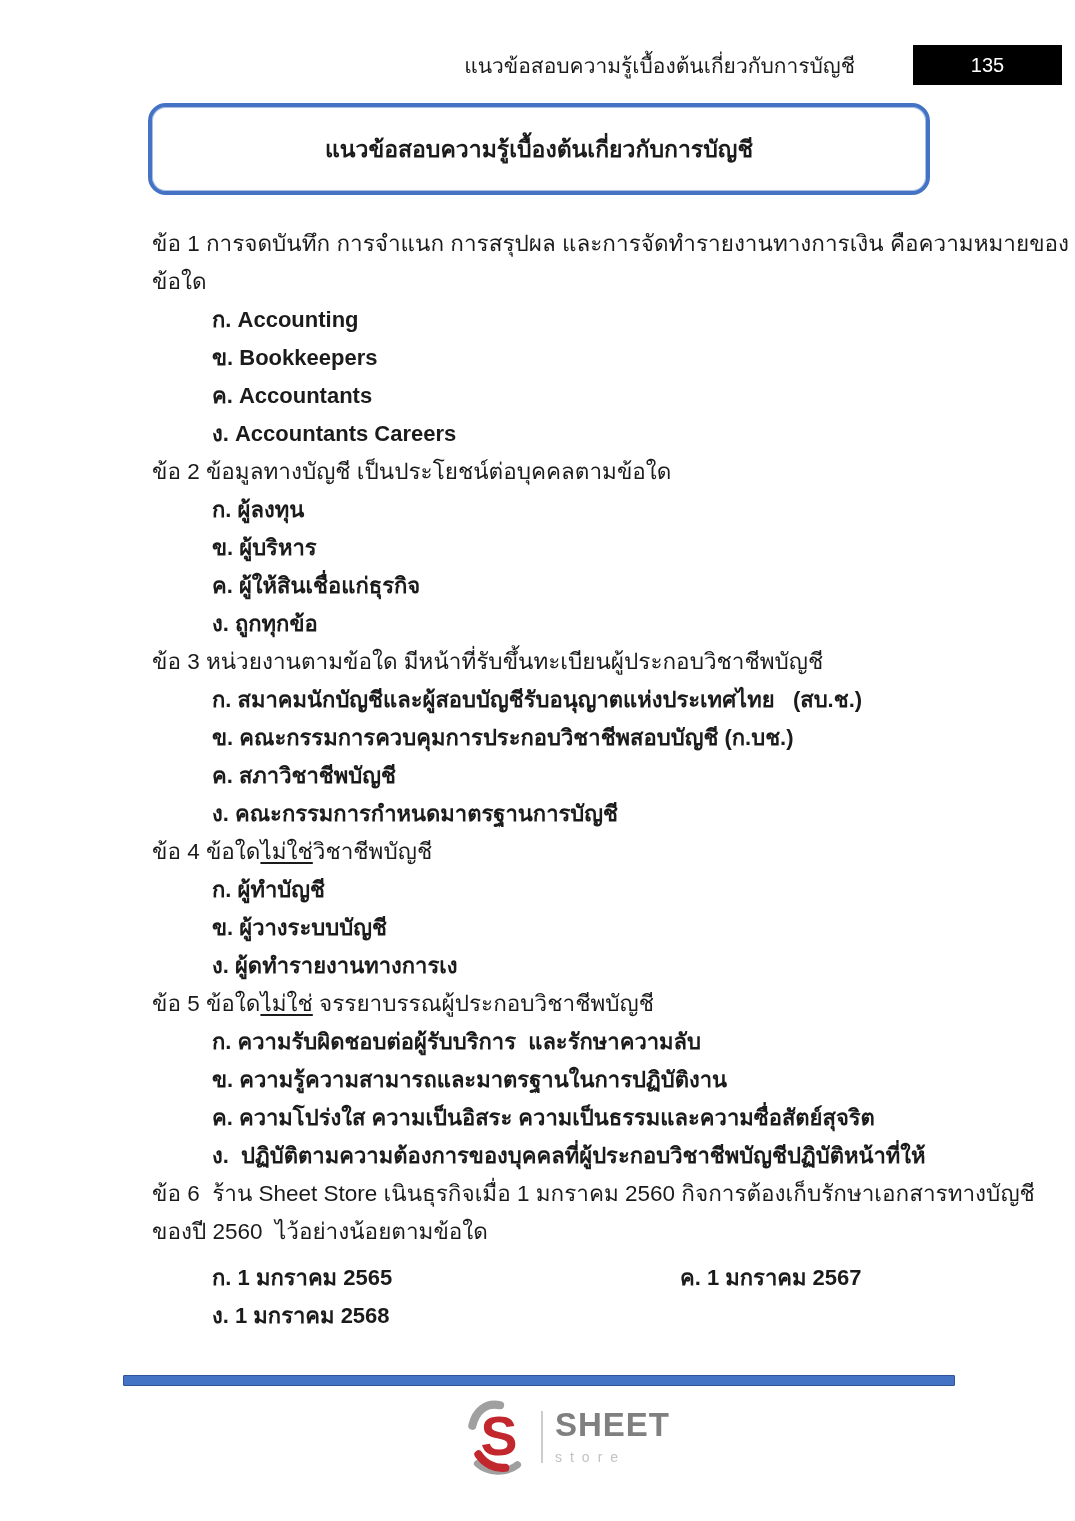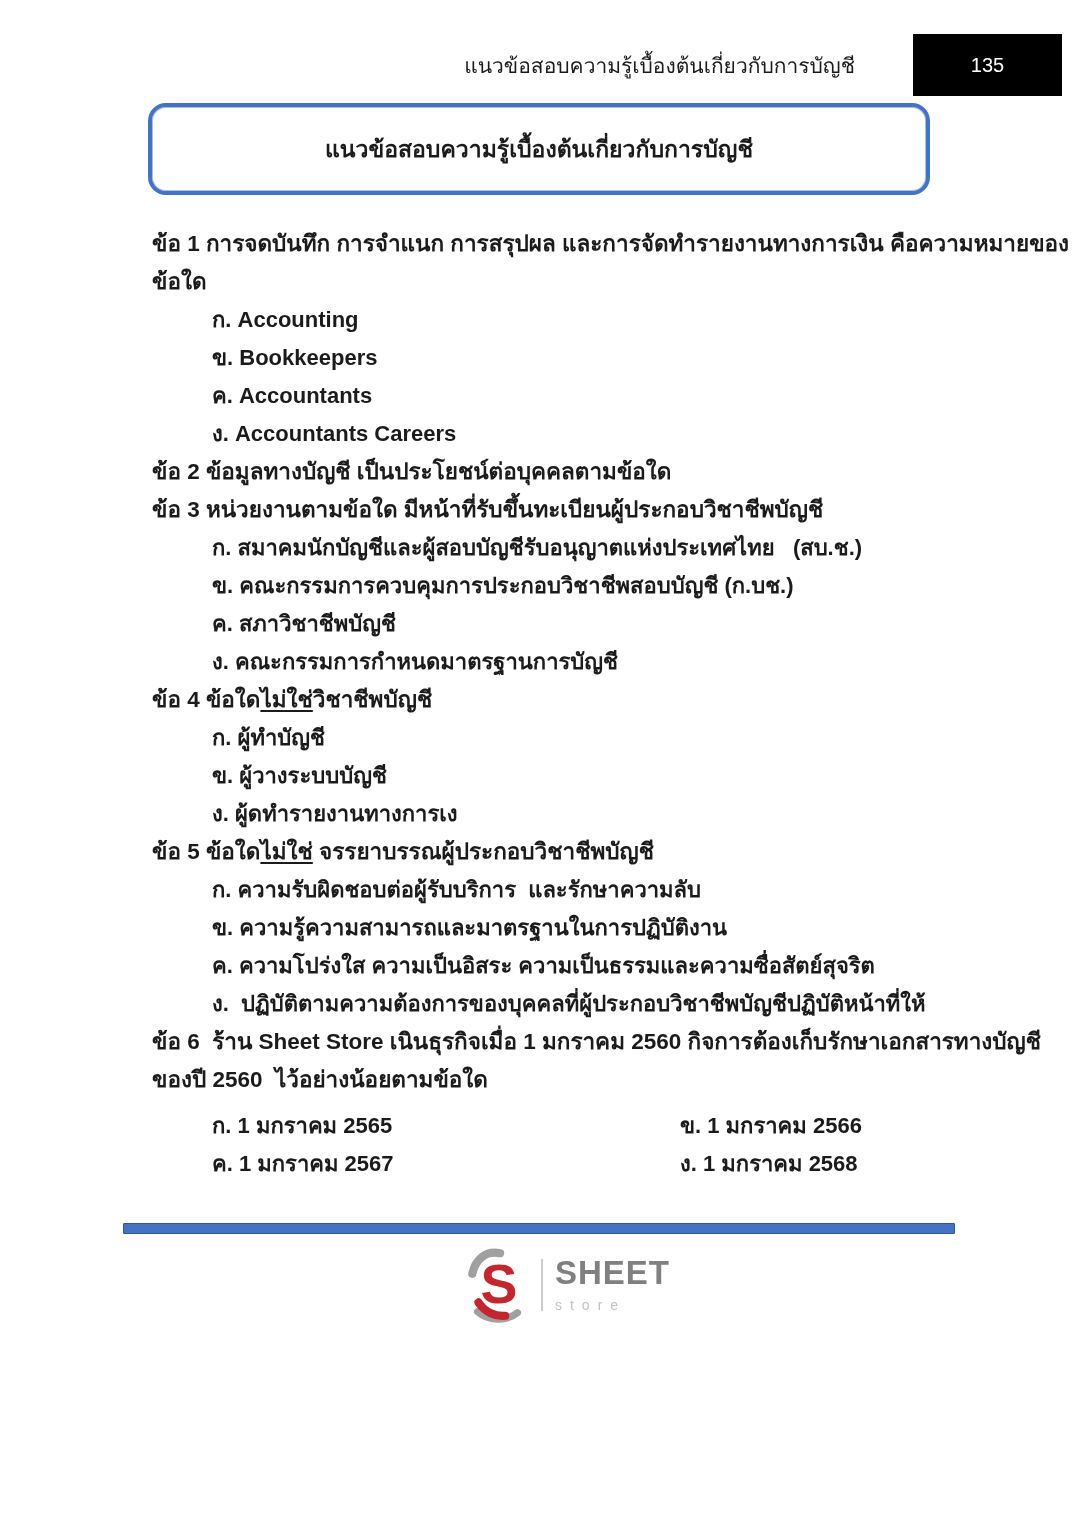--- a/index.html
+++ b/index.html
@@ -12,40 +12,40 @@
   }
   .page { position: relative; width: 1075px; height: 1521px; }
 
   
   .page-header {
     margin-top: 38px; height: 54px;
     display: flex; align-items: center; justify-content: flex-end;
   }
   .running-title { font-size: 21px; padding-right: 58px; white-space: pre; }
   .page-num-box {
-    width: 149px; height: 62px; margin-right: 13px;
+    width: 149px; height: 40px; margin-right: 13px;
     background: #000000; color: #ffffff;
     display: flex; align-items: center; justify-content: center;
     font-size: 20px;
   }
 
   
   .title-box {
     box-sizing: border-box;
     margin: 11px 0 0 148px; width: 782px; height: 92px;
     border: 4px solid #4472C4; border-radius: 18px;
     box-shadow: inset 0 0 0 1px #a9bfe4;
     display: flex; align-items: center; justify-content: center;
   }
   .title-box .page-title { font-weight: bold; font-size: 23px; white-space: pre; }
 
   
   .content { margin: 30px 0 0 152px; }
   .line { line-height: 38px; font-size: 22px; white-space: pre; }
-  .q-header .line { font-weight: bold; font-size: 22.5px; }
+  .q-header .line { font-weight: normal; font-size: 22.5px; }
   .u { text-decoration: underline; text-underline-offset: 3px; text-decoration-thickness: 2px; }
   .opt { padding-left: 60px; font-weight: bold; }
   .opts-two-col {
     display: grid; grid-template-columns: 468px auto;
     padding-left: 60px;
     margin-top: 8px;
   }
   .opts-two-col .opt { padding-left: 0; }
 
   
@@ -100,20 +100,26 @@
         <div class="line opt">ข. Bookkeepers</div>
         <div class="line opt">ค. Accountants</div>
         <div class="line opt">ง. Accountants Careers</div>
       </div>
     </section>
 
     <section>
       <div class="q-header">
         <div class="line">ข้อ 2 ข้อมูลทางบัญชี เป็นประโยชน์ต่อบุคคลตามข้อใด</div>
       </div>
+      <div>
+        <div class="line opt">ก. ผู้ลงทุน</div>
+        <div class="line opt">ข. ผู้บริหาร</div>
+        <div class="line opt">ค. ผู้ให้สินเชื่อแก่ธุรกิจ</div>
+        <div class="line opt">ง. ถูกทุกข้อ</div>
+      </div>
     </section>
 
     <section>
       <div class="q-header">
         <div class="line">ข้อ 3 หน่วยงานตามข้อใด มีหน้าที่รับขึ้นทะเบียนผู้ประกอบวิชาชีพบัญชี</div>
       </div>
       <div>
         <div class="line opt">ก. สมาคมนักบัญชีและผู้สอบบัญชีรับอนุญาตแห่งประเทศไทย   (สบ.ช.)</div>
         <div class="line opt">ข. คณะกรรมการควบคุมการประกอบวิชาชีพสอบบัญชี (ก.บช.)</div>
         <div class="line opt">ค. สภาวิชาชีพบัญชี</div>
@@ -144,21 +150,20 @@
       </div>
     </section>
 
     <section>
       <div class="q-header">
         <div class="line">ข้อ 6  ร้าน Sheet Store เนินธุรกิจเมื่อ 1 มกราคม 2560 กิจการต้องเก็บรักษาเอกสารทางบัญชี</div>
         <div class="line">ของปี 2560  ไว้อย่างน้อยตามข้อใด</div>
       </div>
       <div class="opts-two-col">
         <div class="line opt">ก. 1 มกราคม 2565</div>
-        <div class="line opt">ข. 1 มกราคม 2566</div>
         <div class="line opt">ค. 1 มกราคม 2567</div>
         <div class="line opt">ง. 1 มกราคม 2568</div>
       </div>
     </section>
 
   </div>
 
   <div class="footer-bar"></div>
 
   <div class="footer-logo">

